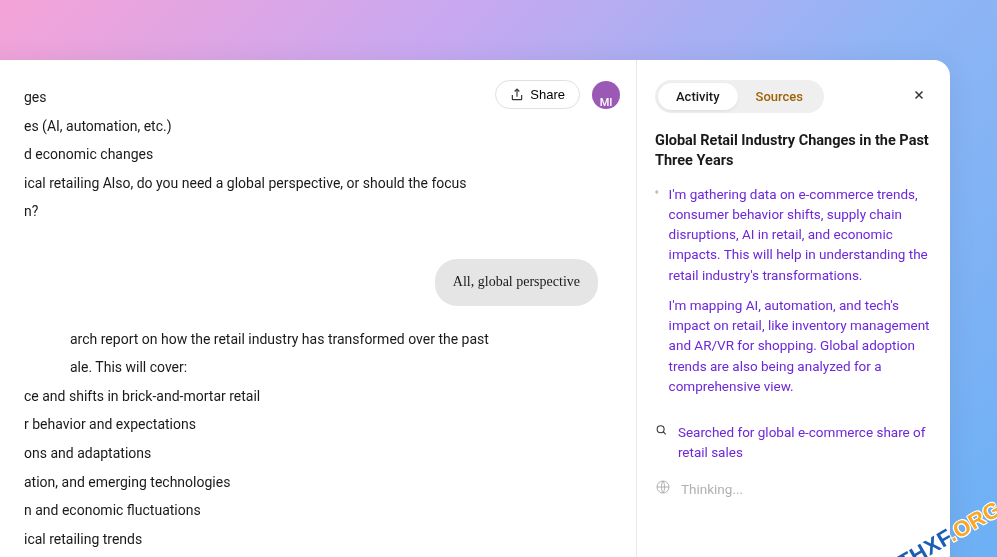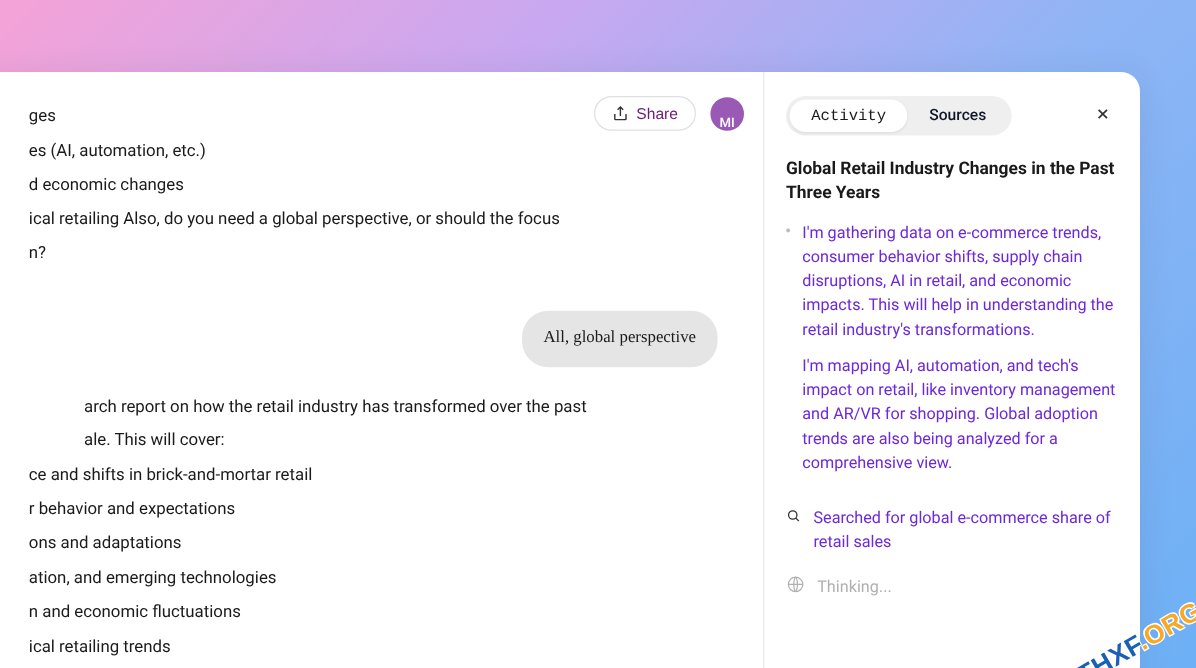--- a/index.html
+++ b/index.html
@@ -41,21 +41,21 @@
       display: flex;
       align-items: flex-end;
       gap: 6px;
       padding: 6px 14px;
       border: 1px solid #e0e0e0;
       border-radius: 20px;
       background: #fff;
       font-size: 13px;
       font-weight: 500;
       cursor: pointer;
-      color: #701a75;
+      color: #000000;
     }
     .share-icon { width: 14px; height: 14px; }
     .avatar {
       width: 28px;
       height: 28px;
       border-radius: 50%;
       background: #9b59b6;
       color: #fff;
       display: flex;
       align-items: flex-end;
@@ -97,27 +97,26 @@
       background: #efefef;
       border-radius: 20px;
       padding: 3px;
     }
     .tab {
       padding: 6px 18px;
       border-radius: 18px;
       font-size: 13px;
       font-weight: 500;
       cursor: pointer;
-      color: #0f172a;
+      color: #a16207;
     }
     .tab.active {
       background: #fff;
       color: #1a1a1a;
       box-shadow: 0 1px 3px rgba(0,0,0,0.08);
-      font-family: Liberation Mono, monospace;
     }
     .close-btn {
       font-size: 18px;
       cursor: pointer;
       color: #333;
       background: none;
       border: none;
       padding: 2px 6px;
     }
     .side-title {

